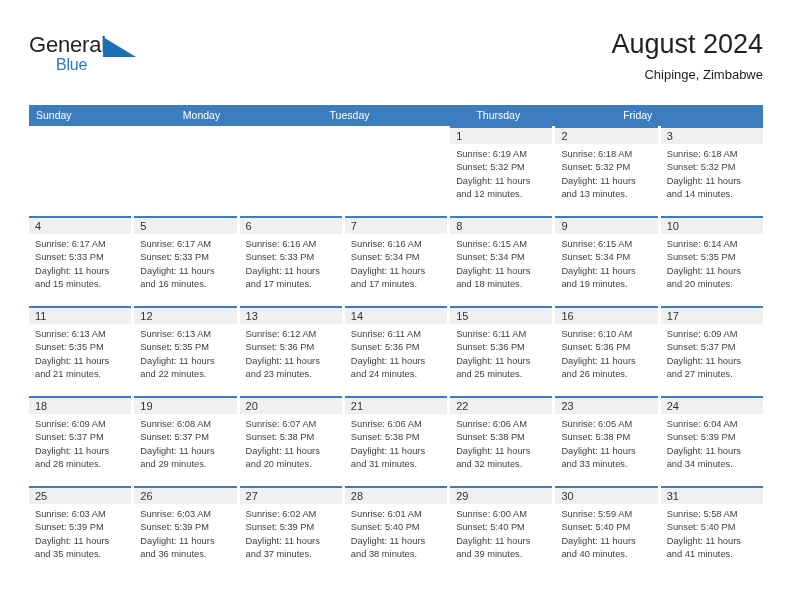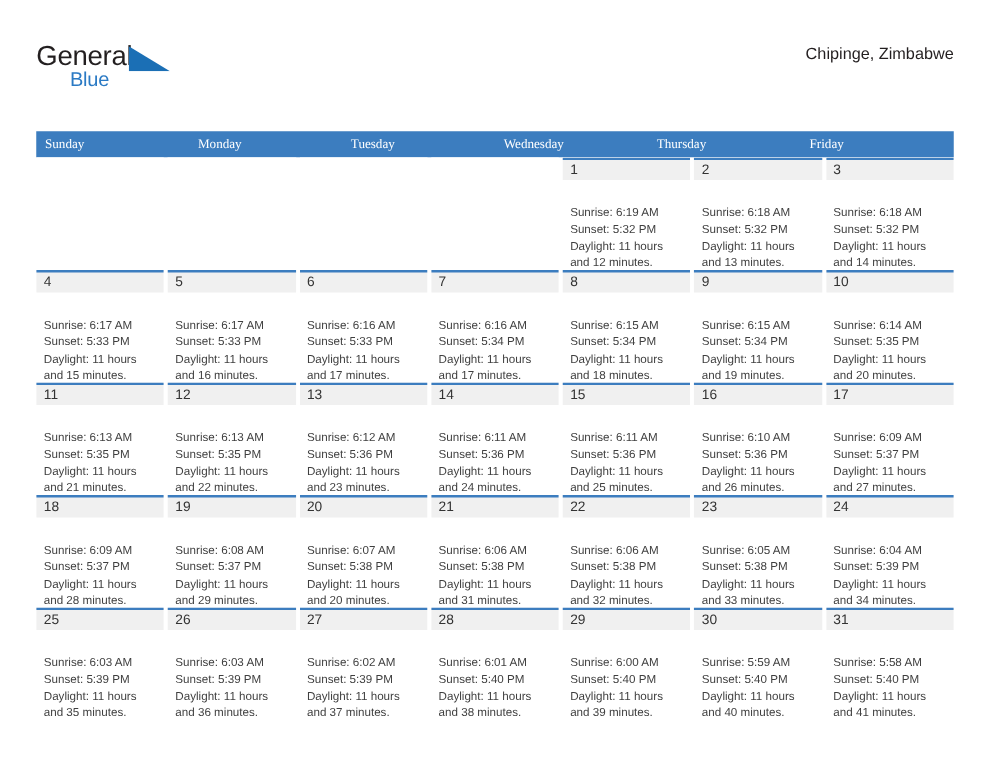--- a/index.html
+++ b/index.html
@@ -92,21 +92,20 @@
     height: 21px;
   }
   .dow-cell {
     flex: 1 1 0;
     color: #ffffff;
     font-size: 10.5px;
     line-height: 21px;
     padding-left: 7px;
     white-space: nowrap;
     overflow: hidden;
-    font-family: Liberation Serif, serif;
   }
 
   .week-row {
     display: flex;
     height: 90px;
     background: #ffffff;
   }
   .day-cell {
     flex: 1 1 0;
     position: relative;
@@ -129,21 +128,21 @@
     display: block;
   }
   .daynum {
     display: none;
     font-size: 11px;
     color: #333333;
     line-height: 16px;
     padding-left: 6px;
   }
   .day-body {
-    padding: 20px 4px 0 6px;
+    padding: 4px 4px 0 6px;
   }
   .day-line {
     font-size: 9.3px;
     color: #3f3f3f;
     line-height: 13.4px;
     white-space: nowrap;
   }
 </style>
 </head>
 <body>
@@ -154,31 +153,31 @@
 
     <div class="brand">
       <span class="brand-line1">General</span>
       <span class="brand-line2">Blue</span>
       <svg class="brand-flag" viewBox="0 0 33 20">
         <polygon points="0,0 33,20 0,20" fill="#1b6fb5"></polygon>
       </svg>
     </div>
 
     <div class="title-block">
+      <h1 class="cal-title">August 2024</h1>
       <p class="cal-subtitle">Chipinge, Zimbabwe</p>
     </div>
 
   </div>
 
   <div class="calendar">
     <div class="dow-row">
         <div class="dow-cell">Sunday</div>
         <div class="dow-cell">Monday</div>
         <div class="dow-cell">Tuesday</div>
-        <div class="dow-cell">Wednesday</div>
         <div class="dow-cell">Thursday</div>
         <div class="dow-cell">Friday</div>
       </div>
     <div id="weeks-container">
         <div class="week-row">
           <div class="day-cell empty">
             <div class="daynum-band"></div>
             <div class="day-body"></div>
           </div>
           <div class="day-cell empty">

